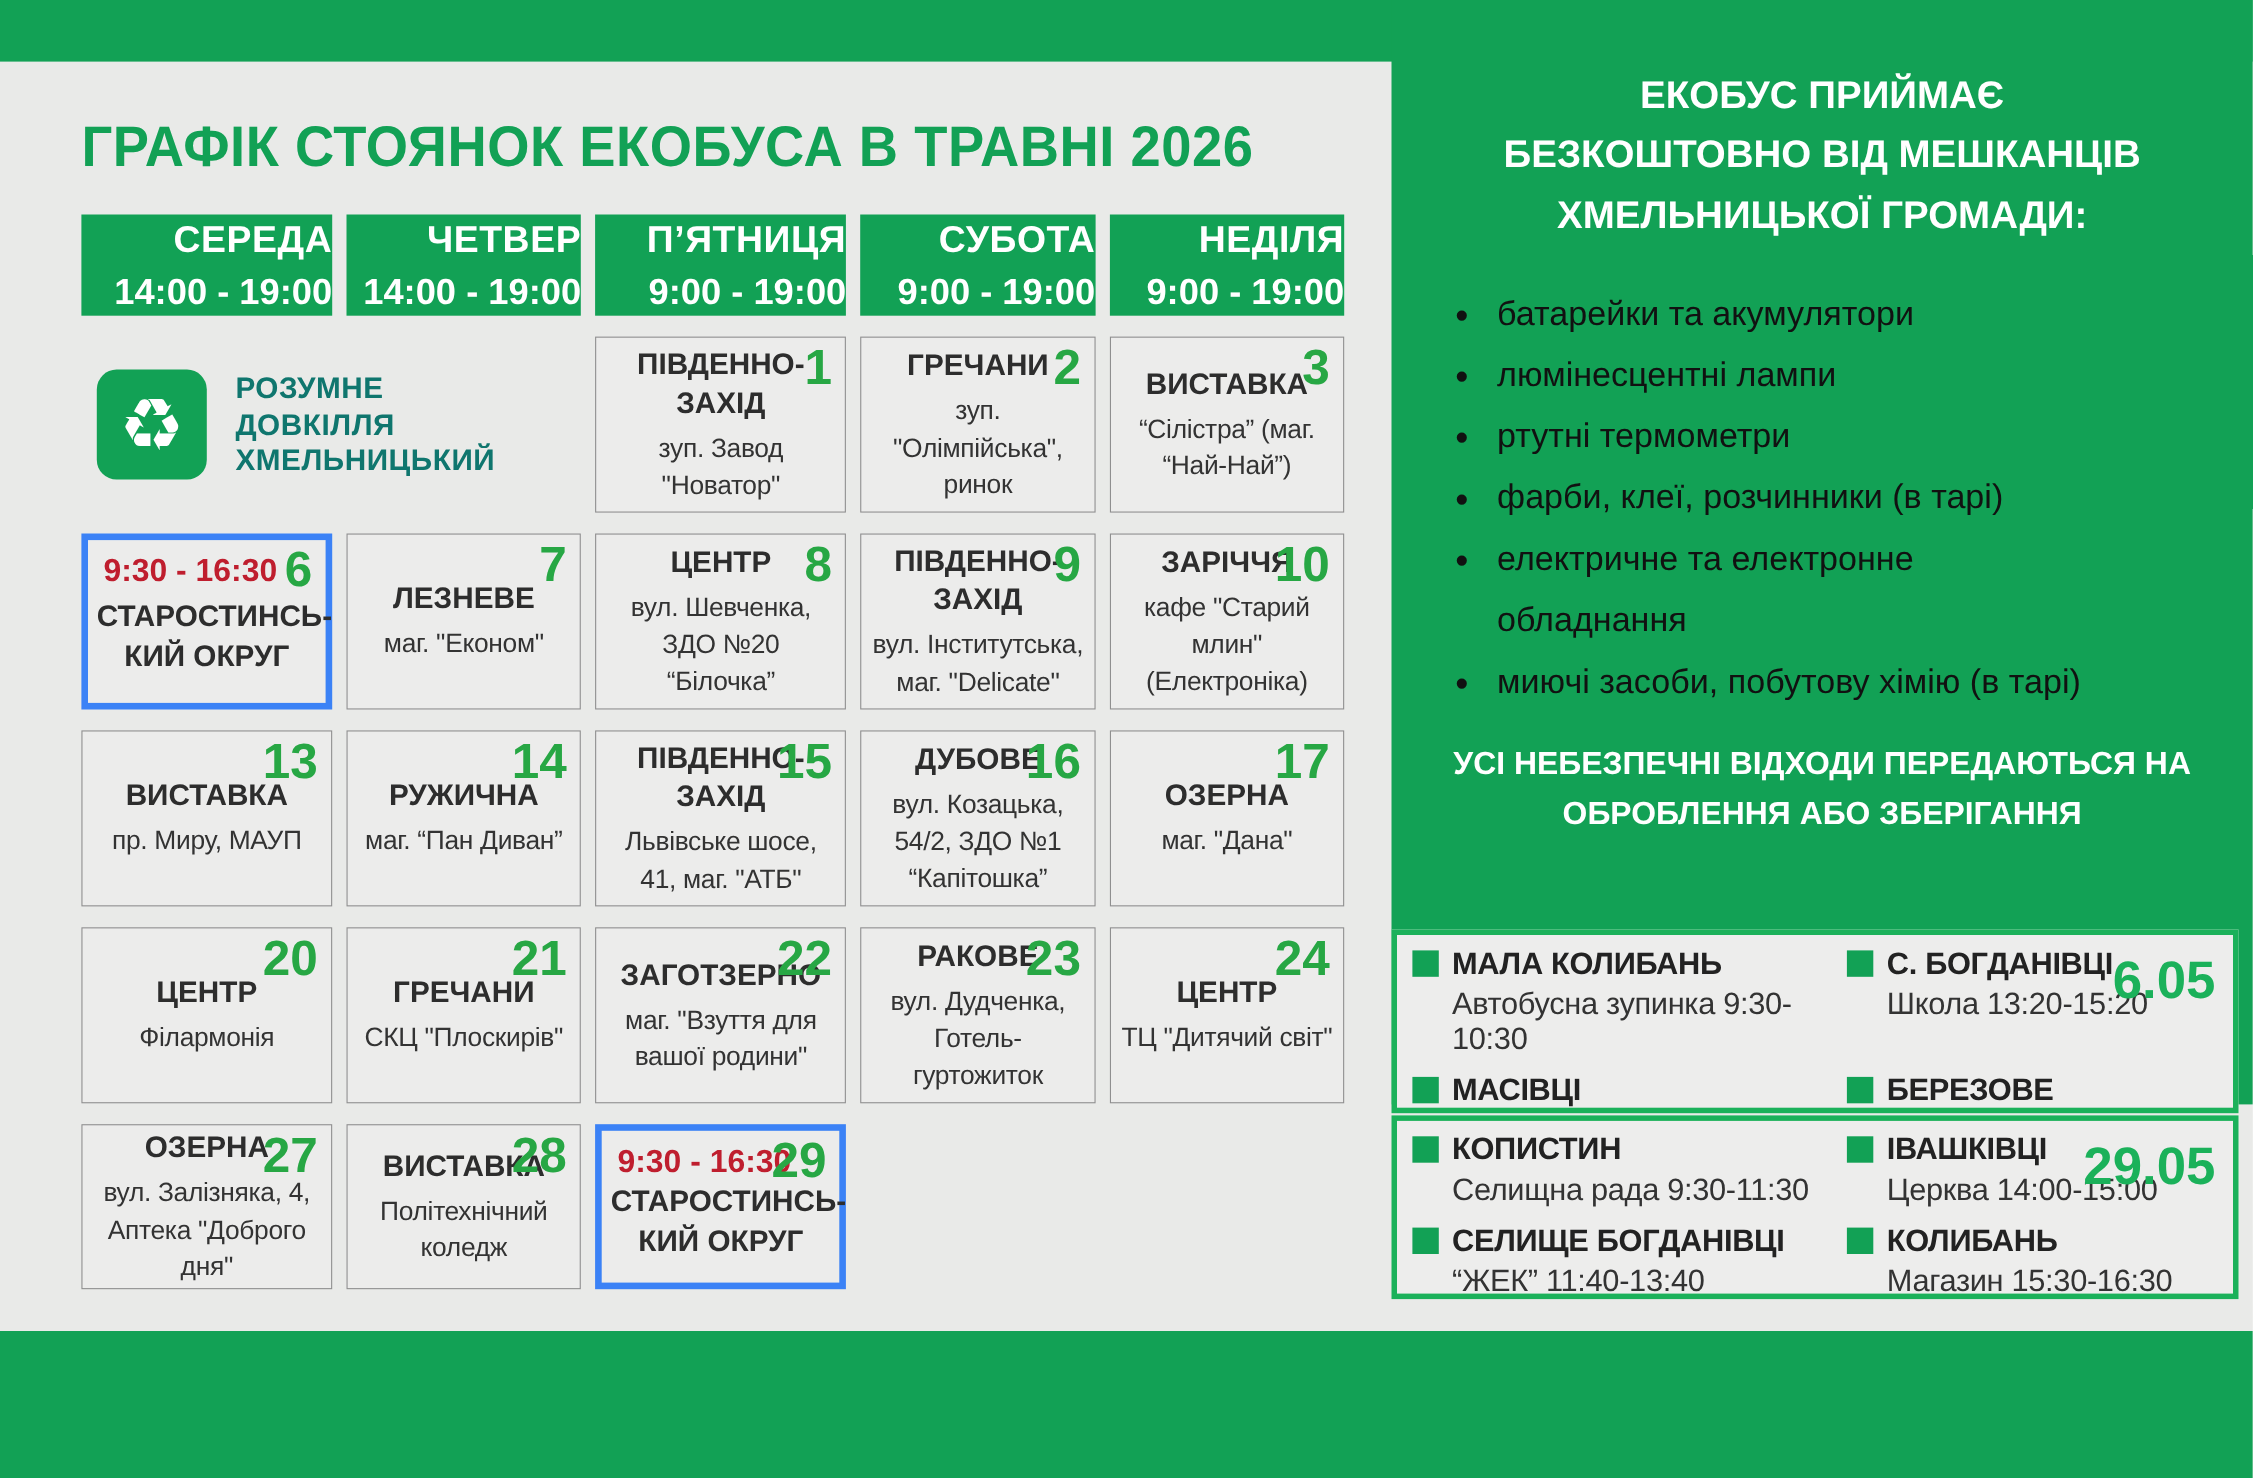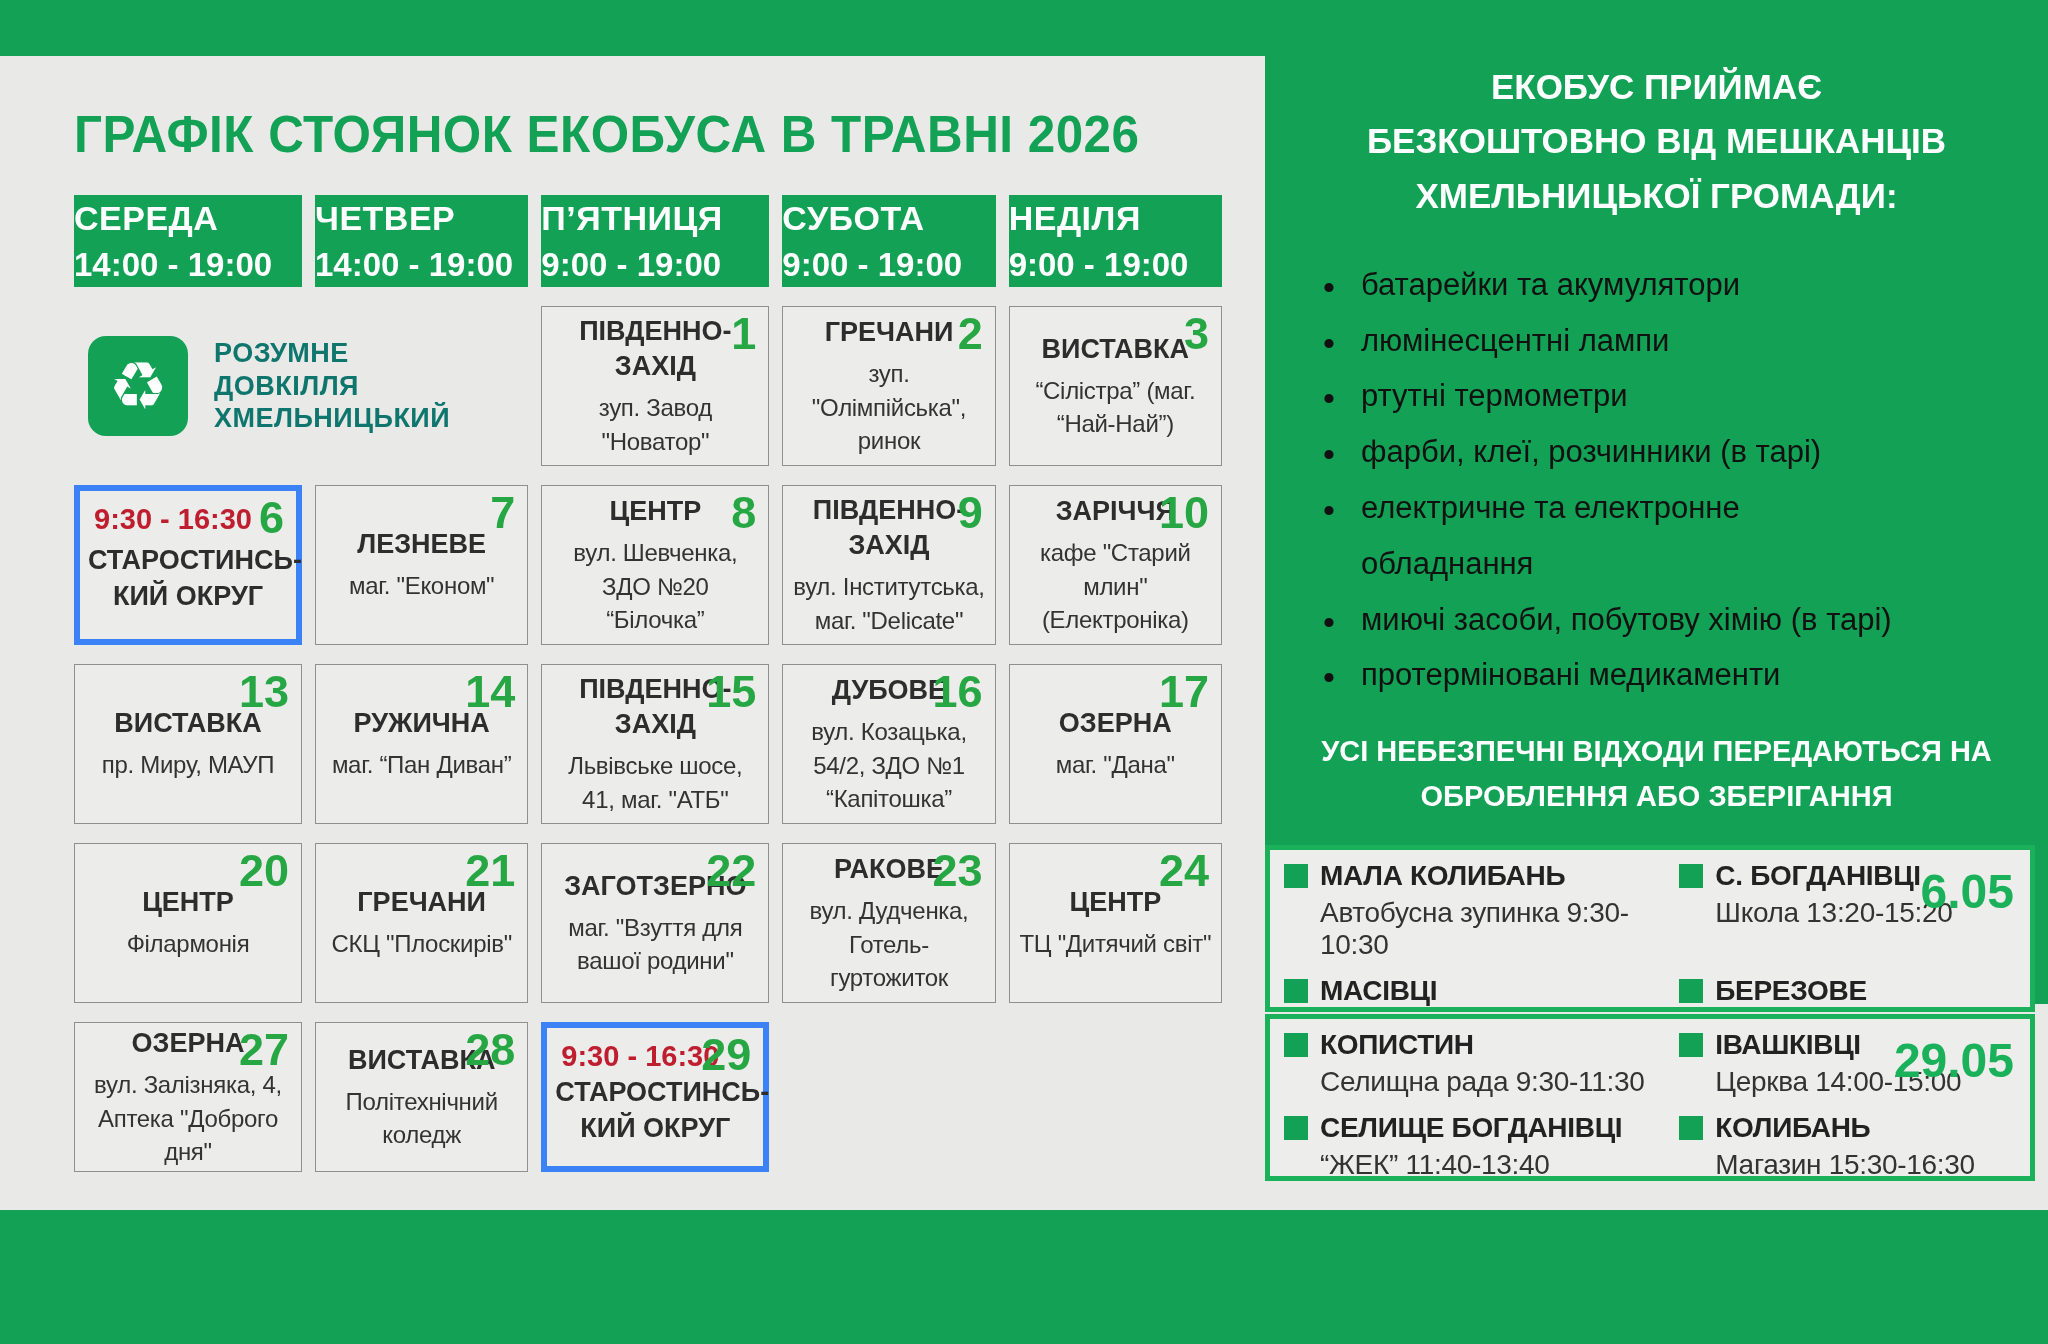--- a/index.html
+++ b/index.html
@@ -9,21 +9,21 @@
   .bottombar{position:absolute;left:0;top:1210px;width:2048px;height:134px;background:#12a155;}
 
   .title{position:absolute;left:74px;top:104px;font-size:52px;font-weight:bold;color:#12a155;
          white-space:nowrap;transform:scaleX(.95);transform-origin:left center;letter-spacing:.5px;}
 
   .calendar{position:absolute;left:74px;top:195px;width:1148px;display:grid;
             grid-template-columns:repeat(5,1fr);
             grid-template-rows:92px 160px 160px 160px 160px 150px;
             column-gap:13px;row-gap:19px;}
   .dayhdr{background:#12a155;color:#fff;display:flex;flex-direction:column;justify-content:center;
-          align-items:flex-start;font-weight:bold;text-align:center;}
+          align-items:flex-end;font-weight:bold;text-align:center;}
   .dayhdr .dname{font-size:34px;margin-bottom:8px;letter-spacing:.5px;}
   .dayhdr .dhours{font-size:33px;}
 
   .cell{position:relative;background:#ececeb;border:1px solid #8f8f8f;box-sizing:border-box;
         display:flex;flex-direction:column;justify-content:center;align-items:center;
         text-align:center;padding:10px 8px;}
   .cell .date{position:absolute;top:2px;right:12px;color:#27a744;font-weight:bold;font-size:45px;line-height:1.1;}
   .cell .cname{font-weight:bold;font-size:27px;color:#2d2d2d;line-height:1.3;margin-bottom:7px;max-width:200px;}
   .cell .cdetail{font-size:24px;color:#333;line-height:1.38;letter-spacing:-.3px;max-width:204px;}
   .cell.hl{border:6px solid #3b82f6;}
@@ -212,21 +212,20 @@
       <div>ХМЕЛЬНИЦЬКОЇ ГРОМАДИ:</div>
     </div>
     <ul class="rp-bullets">
       <li>батарейки та акумулятори</li>
       <li>люмінесцентні лампи</li>
       <li>ртутні термометри</li>
       <li>фарби, клеї, розчинники (в тарі)</li>
       <li>електричне та електронне
 обладнання</li>
       <li>миючі засоби, побутову хімію (в тарі)</li>
-      <li>протерміновані медикаменти</li>
     </ul>
     <div class="rp-foot">
       <div>УСІ НЕБЕЗПЕЧНІ ВІДХОДИ ПЕРЕДАЮТЬСЯ НА</div>
       <div>ОБРОБЛЕННЯ АБО ЗБЕРІГАННЯ</div>
     </div>
   </div>
 
   <div class="vbox vbox1">
     <span class="vdate">6.05</span>
     <div class="vgrid">

